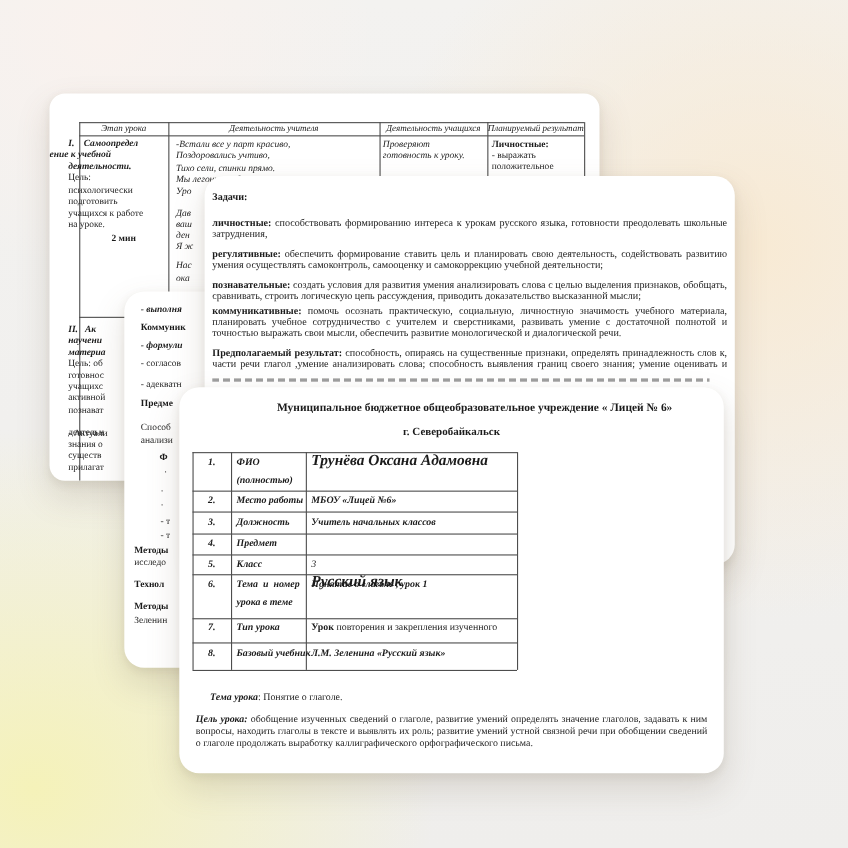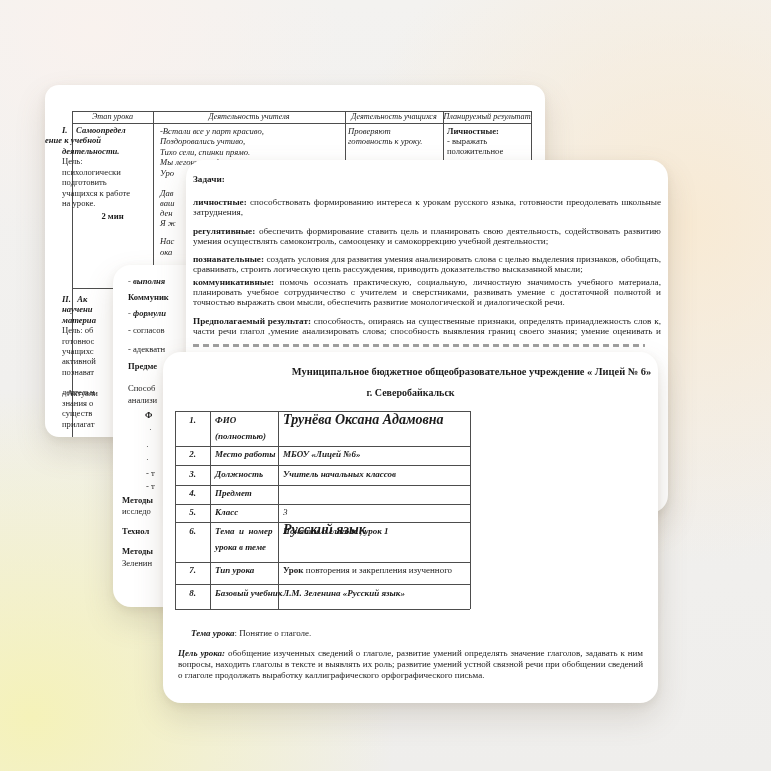--- a/index.html
+++ b/index.html
@@ -96,21 +96,21 @@
     <div class="card" style="left: 186px; top: 160px; width: 482px; height: 353px; border-radius: 18px; z-index: 3;">
       <div class="txt b" style="left: 7px; top: 14px; font-size: 9.2px;"><span>Задачи:</span></div>
       <div class="txt" style="left: 7px; top: 38px; font-size: 9.2px; line-height: 9.8px; width: 468px; white-space: normal; text-align: justify;"><span class="b">личностные:</span><span> способствовать формированию интереса к урокам русского языка, готовности преодолевать школьные затруднения,</span></div>
       <div class="txt" style="left: 7px; top: 67px; font-size: 9.2px; line-height: 9.8px; width: 468px; white-space: normal; text-align: justify;"><span class="b">регулятивные:</span><span> обеспечить формирование ставить цель и планировать свою деятельность, содействовать развитию умения осуществлять самоконтроль, самооценку и самокоррекцию учебной деятельности;</span></div>
       <div class="txt" style="left: 7px; top: 95px; font-size: 9.2px; line-height: 9.8px; width: 468px; white-space: normal; text-align: justify;"><span class="b">познавательные:</span><span> создать условия для развития умения анализировать слова с целью выделения признаков, обобщать, сравнивать, строить  логическую цепь рассуждения, приводить доказательство высказанной мысли;</span></div>
       <div class="txt" style="left: 7px; top: 118px; font-size: 9.2px; line-height: 9.8px; width: 468px; white-space: normal; text-align: justify;"><span class="b">коммуникативные:</span><span> помочь осознать практическую, социальную, личностную значимость учебного материала, планировать учебное сотрудничество с учителем и сверстниками, развивать умение с достаточной полнотой и точностью выражать свои мысли, обеспечить  развитие монологической и диалогической речи.</span></div>
       <div class="txt" style="left: 7px; top: 157px; font-size: 9.2px; line-height: 9.8px; width: 468px; white-space: normal; height: 20px; overflow: hidden; text-align: justify;"><span class="b">Предполагаемый результат:</span><span> способность, опираясь на существенные признаки, определять принадлежность слов к, части речи глагол ,умение анализировать слова; способность выявления границ своего знания; умение  оценивать  и корректировать</span></div>
       <div class="dashes" style="left: 7px; top: 184px; width: 452px; height: 3px;"></div>
     </div>
     <div class="card" style="left: 163px; top: 352px; width: 495px; height: 351px; border-radius: 18px; z-index: 4;">
-      <div class="txt b" style="left: 0px; top: 15px; font-size: 10.4px; width: 537px; white-space: normal; text-align: center; padding-left: 40px;"><span>Муниципальное бюджетное общеобразовательное учреждение « Лицей № 6»</span></div>
+      <div class="txt b" style="left: 0px; top: 15px; font-size: 10.4px; width: 537px; white-space: normal; text-align: center;"><span>Муниципальное бюджетное общеобразовательное учреждение « Лицей № 6»</span></div>
       <div class="txt b" style="left: 0px; top: 36px; font-size: 10px; width: 495px; white-space: normal; text-align: center;"><span>г. Северобайкальск</span></div>
       <div class="rule" style="left: 12px; top: 59px; width: 295px; height: 1px;"></div>
       <div class="rule" style="left: 12px; top: 94px; width: 295px; height: 1px;"></div>
       <div class="rule" style="left: 12px; top: 113px; width: 295px; height: 1px;"></div>
       <div class="rule" style="left: 12px; top: 133px; width: 295px; height: 1px;"></div>
       <div class="rule" style="left: 12px; top: 152px; width: 295px; height: 1px;"></div>
       <div class="rule" style="left: 12px; top: 170px; width: 295px; height: 1px;"></div>
       <div class="rule" style="left: 12px; top: 210px; width: 295px; height: 1px;"></div>
       <div class="rule" style="left: 12px; top: 232px; width: 295px; height: 1px;"></div>
       <div class="rule" style="left: 12px; top: 257px; width: 295px; height: 1px;"></div>

